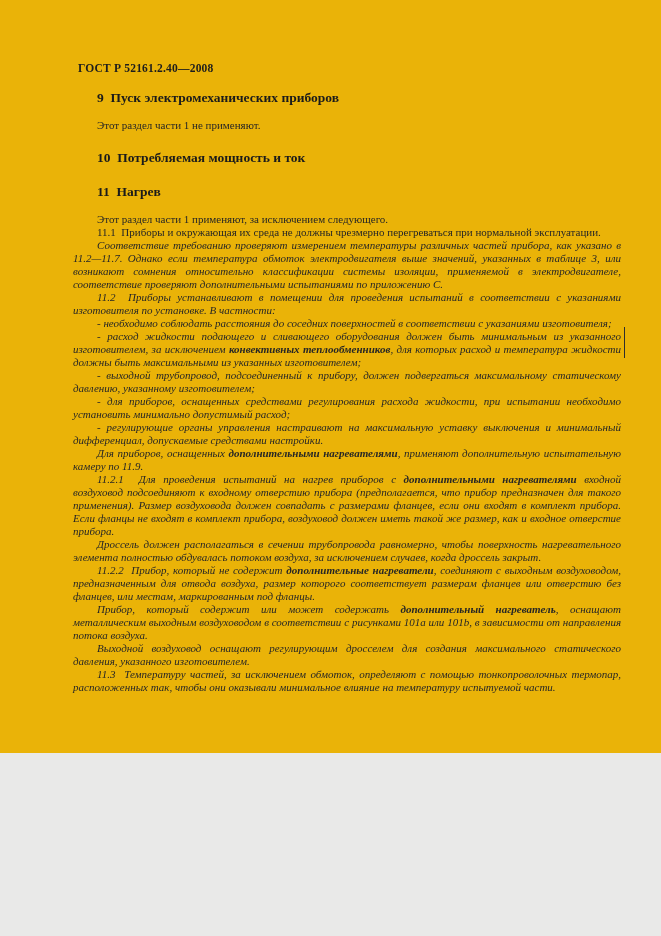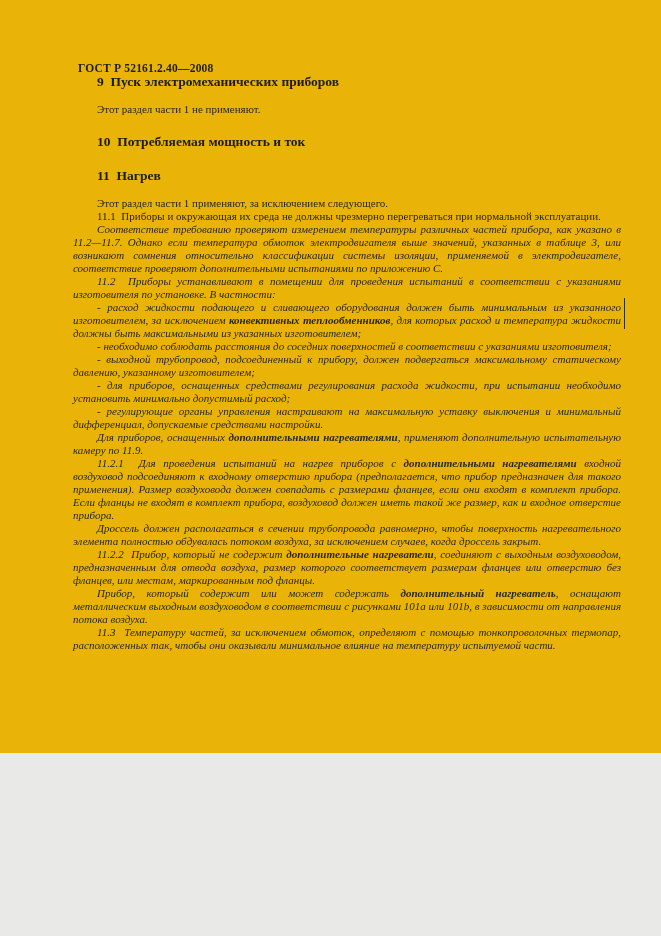--- a/index.html
+++ b/index.html
@@ -18,21 +18,21 @@
     left: 78px;
     top: 62px;
     font-size: 11.5px;
     font-weight: bold;
     letter-spacing: 0.2px;
     color: #1d1d1d;
   }
   .doc-body {
     position: absolute;
     left: 73px;
-    top: 56px;
+    top: 72px;
     width: 548px;
   }
   .doc-heading {
     font-size: 13.5px;
     line-height: 16px;
     font-weight: bold;
     color: #1b1b1b;
     margin: 18px 0 13px 0;
     text-indent: 24px;
   }
@@ -80,27 +80,28 @@
   <div class="doc-body">
 
   <div class="doc-heading"><span>9&nbsp;&nbsp;Пуск электромеханических приборов</span></div>
       <div class="doc-para"><span>Этот раздел части 1 не применяют.</span></div>
       <div class="doc-heading"><span>10&nbsp;&nbsp;Потребляемая мощность и ток</span></div>
       <div class="doc-heading"><span>11&nbsp;&nbsp;Нагрев</span></div>
       <div class="doc-para"><span>Этот раздел части 1 применяют, за исключением следующего.</span></div>
       <div class="doc-para"><span>11.1&nbsp;&nbsp;Приборы и окружающая их среда не должны чрезмерно перегреваться при нормальной эксплуатации.</span></div>
       <div class="doc-para it"><span>Соответствие требованию проверяют измерением температуры различных частей прибора, как указано в 11.2—11.7. Однако если температура обмоток электродвигателя выше значений, указанных в таблице 3, или возникают сомнения относительно классификации системы изоляции, применяемой в электродвигателе, соответствие проверяют дополнительными испытаниями по приложению С.</span></div>
       <div class="doc-para it"><span>11.2&nbsp;&nbsp;Приборы устанавливают в помещении для проведения испытаний в соответствии с указаниями изготовителя по установке. В частности:</span></div>
+      <div class="doc-para it"><span>-&nbsp;необходимо соблюдать расстояния до соседних поверхностей в соответствии с указаниями изготовителя;</span></div>
       <div class="doc-para it changebar"><span>-&nbsp;расход жидкости подающего и сливающего оборудования должен быть минимальным из указанного изготовителем, за исключением </span><span class="b">конвективных теплообменников</span><span>, для которых расход и температура жидкости должны быть максимальными из указанных изготовителем;</span></div>
-      <div class="doc-para it"><span>-&nbsp;необходимо соблюдать расстояния до соседних поверхностей в соответствии с указаниями изготовителя;</span></div>
       <div class="doc-para it"><span>-&nbsp;выходной трубопровод, подсоединенный к прибору, должен подвергаться максимальному статическому давлению, указанному изготовителем;</span></div>
       <div class="doc-para it"><span>-&nbsp;для приборов, оснащенных средствами регулирования расхода жидкости, при испытании необходимо установить минимально допустимый расход;</span></div>
       <div class="doc-para it"><span>-&nbsp;регулирующие органы управления настраивают на максимальную уставку выключения и минимальный дифференциал, допускаемые средствами настройки.</span></div>
       <div class="doc-para it"><span>Для приборов, оснащенных </span><span class="b">дополнительными нагревателями</span><span>, применяют дополнительную испытательную камеру по 11.9.</span></div>
       <div class="doc-para it"><span>11.2.1&nbsp;&nbsp;Для проведения испытаний на нагрев приборов с </span><span class="b">дополнительными нагревателями</span><span> входной воздуховод подсоединяют к входному отверстию прибора (предполагается, что прибор предназначен для такого применения). Размер воздуховода должен совпадать с размерами фланцев, если они входят в комплект прибора. Если фланцы не входят в комплект прибора, воздуховод должен иметь такой же размер, как и входное отверстие прибора.</span></div>
       <div class="doc-para it"><span>Дроссель должен располагаться в сечении трубопровода равномерно, чтобы поверхность нагревательного элемента полностью обдувалась потоком воздуха, за исключением случаев, когда дроссель закрыт.</span></div>
       <div class="doc-para it"><span>11.2.2&nbsp;&nbsp;Прибор, который не содержит </span><span class="b">дополнительные нагреватели</span><span>, соединяют с выходным воздуховодом, предназначенным для отвода воздуха, размер которого соответствует размерам фланцев или отверстию без фланцев, или местам, маркированным под фланцы.</span></div>
       <div class="doc-para it"><span>Прибор, который содержит или может содержать </span><span class="b">дополнительный нагреватель</span><span>, оснащают металлическим выходным воздуховодом в соответствии с рисунками 101а или 101b, в зависимости от направления потока воздуха.</span></div>
+      <div class="doc-para it"><span>Выходной воздуховод оснащают регулирующим дросселем для создания максимального статического давления, указанного изготовителем.</span></div>
       <div class="doc-para it"><span>11.3&nbsp;&nbsp;Температуру частей, за исключением обмоток, определяют с помощью тонкопроволочных термопар, расположенных так, чтобы они оказывали минимальное влияние на температуру испытуемой части.</span></div>
     </div>
 
   <div class="page-number">8</div>
 </div>
 
 </body></html>

